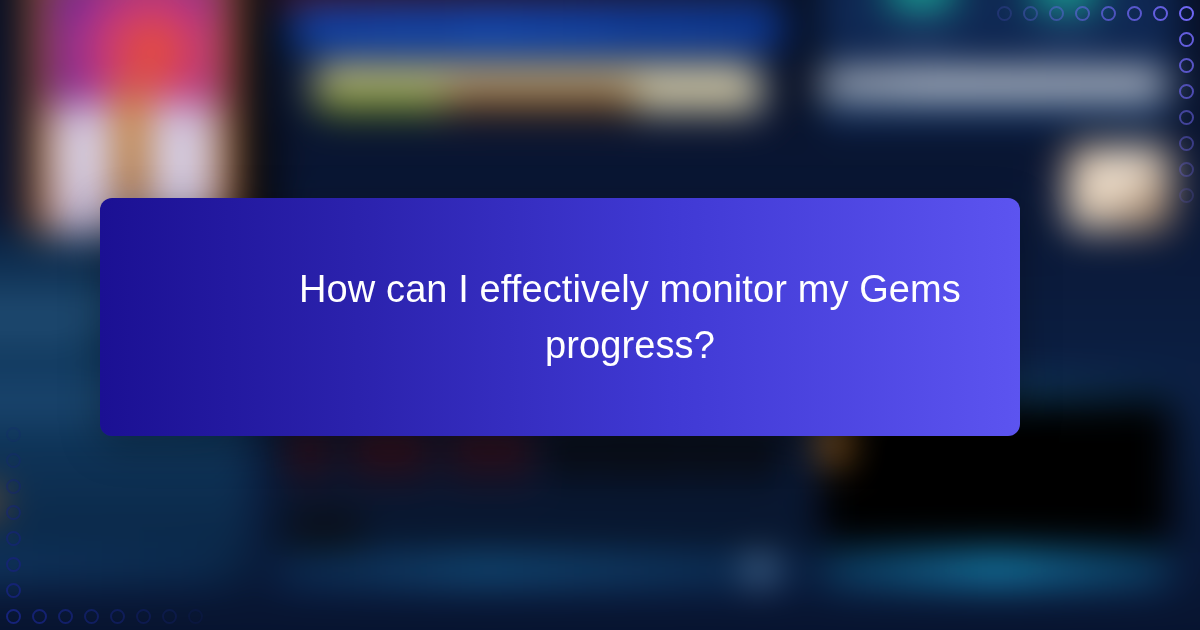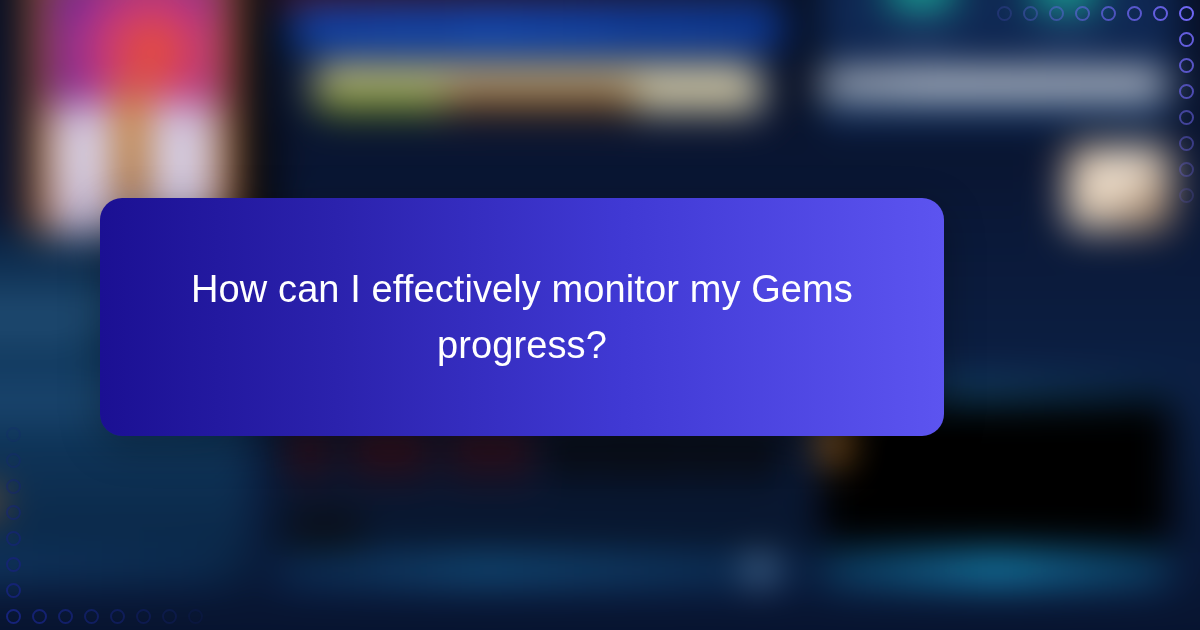--- a/index.html
+++ b/index.html
@@ -132,27 +132,27 @@
     box-sizing: border-box;
   }
   .dots-tr { color: #6f66f2; top: 0; right: 0; }
   .dots-bl { color: #16237a; bottom: 0; left: 0; }
 
   
   .q-card {
     position: absolute;
     left: 100px;
     top: 198px;
-    width: 844px;
+    width: 920px;
     height: 238px;
-    border-radius: 22px;
+    border-radius: 12px;
     background: linear-gradient(90deg, #1b1093 0%, #2b22ad 28%, #4039d4 62%, #5c54f0 100%);
     display: flex;
     align-items: center;
-    justify-content: center;
+    justify-content: flex-end;
     box-shadow: 0 10px 40px rgba(0,0,0,0.30);
   }
   .q-text {
     color: #ffffff;
     font-size: 38px;
     line-height: 1.48;
     font-weight: 400;
     text-align: center;
     letter-spacing: 0.1px;
     max-width: 700px;

